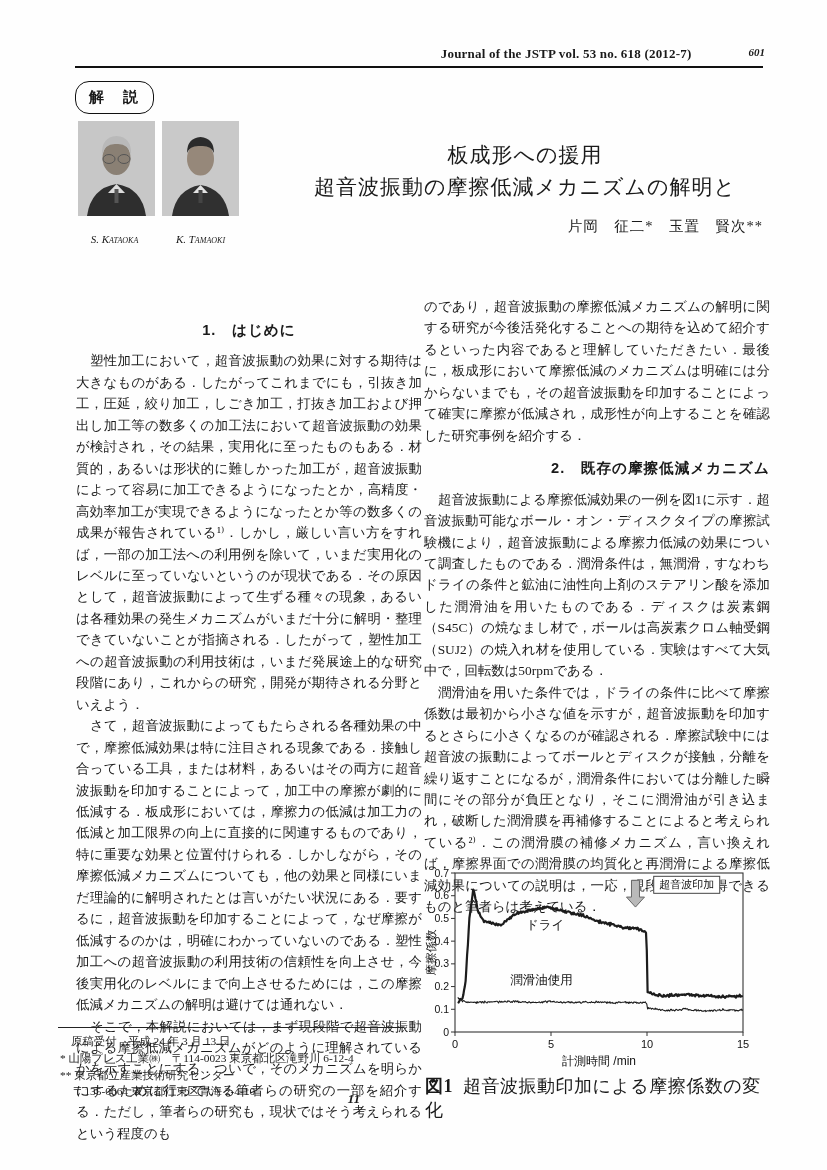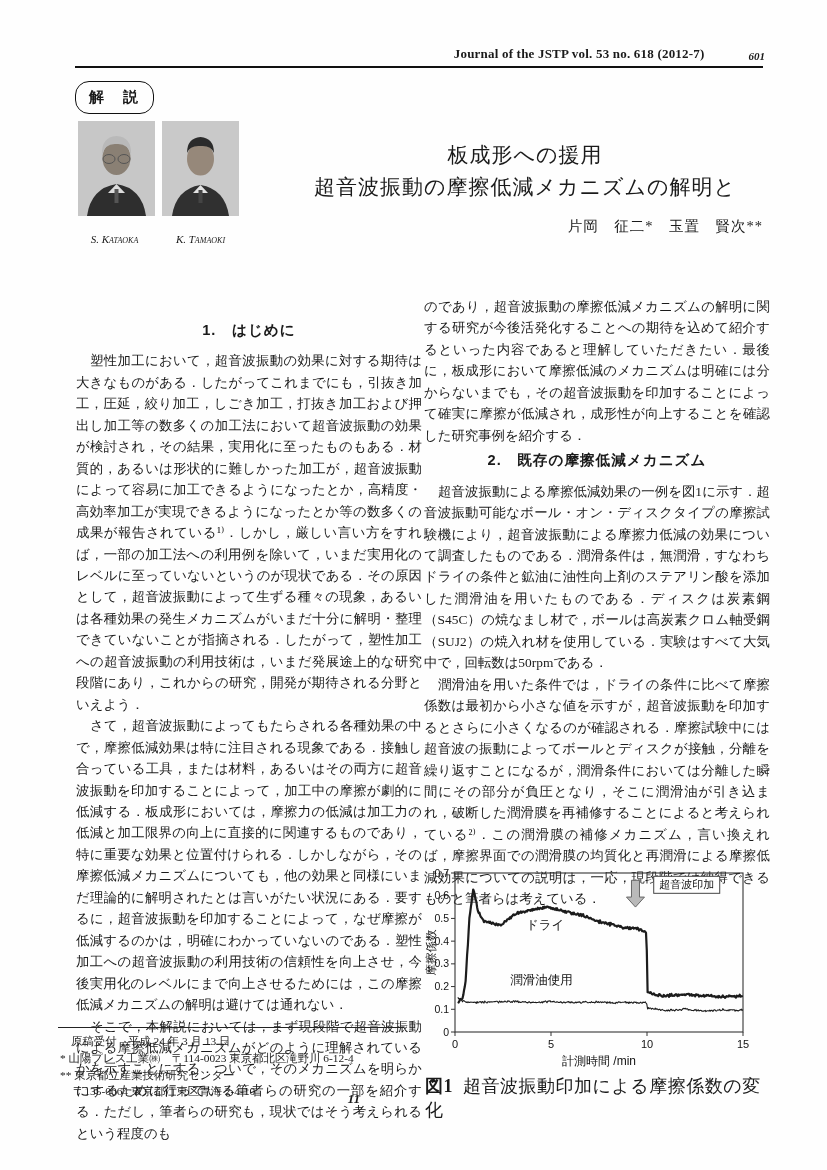--- a/index.html
+++ b/index.html
@@ -3,21 +3,21 @@
 <meta charset="utf-8">
 <style>
   html,body{margin:0;padding:0;}
   body{background:#888;}
   .page{
     position:relative; width:827px; height:1170px; background:#fefefe;
     margin:0 auto; overflow:hidden;
     font-family:"Liberation Serif","DejaVu Serif",serif; color:#1a1a1a;
   }
   .running-head{
-    position:absolute; top:46px; right:62px; display:flex; align-items:flex-end; gap:44px;
+    position:absolute; top:46px; right:62px; display:flex; align-items:flex-start; gap:57px;
   }
   .running-head .journal{font-size:13px; font-weight:bold; letter-spacing:.2px;}
   .running-head .folio{font-size:11px; font-weight:bold; font-style:italic;}
   .head-rule{position:absolute; top:66px; left:75px; width:688px; height:1.6px; background:#111;}
   .badge{
     position:absolute; top:81px; left:75px;
     border:1.7px solid #111; border-radius:14px; padding:6px 13px;
     font-size:15px; font-weight:bold; letter-spacing:2px;
   }
   .photo{position:absolute; top:121px; width:77px; height:95px; background:#c7c7c7; overflow:hidden;}
@@ -36,21 +36,21 @@
   .col{
     position:absolute; top:296px; width:346px;
     font-size:13.4px; line-height:21.45px; text-align:justify;
   }
   .col-left{left:76px;margin-top:24px;} .col-right{left:424px;}
   .col h3{
     font-size:14.6px; font-weight:bold; text-align:center;
     margin:0 0 9px 0; letter-spacing:1px;
     font-family:"Liberation Sans","DejaVu Sans",sans-serif;
   }
-  .col h3.mid{margin-top:4px;}
+  .col h3.mid{margin-top:12px;text-align:right;}
   .col p{margin:0; text-indent:1.05em;}
   .col p.noindent{text-indent:0;}
   .footnotes{
     position:absolute; top:1027px; left:58px; width:346px;
     border-top:1.2px solid #222; padding-top:5px;
     font-size:11.4px; line-height:16.8px;
   }
   .footnotes .fn-received{padding-left:13px;}
   .footnotes .fn-hang{padding-left:2px;}
   .footnotes .fn-addr2{padding-left:15px;}

